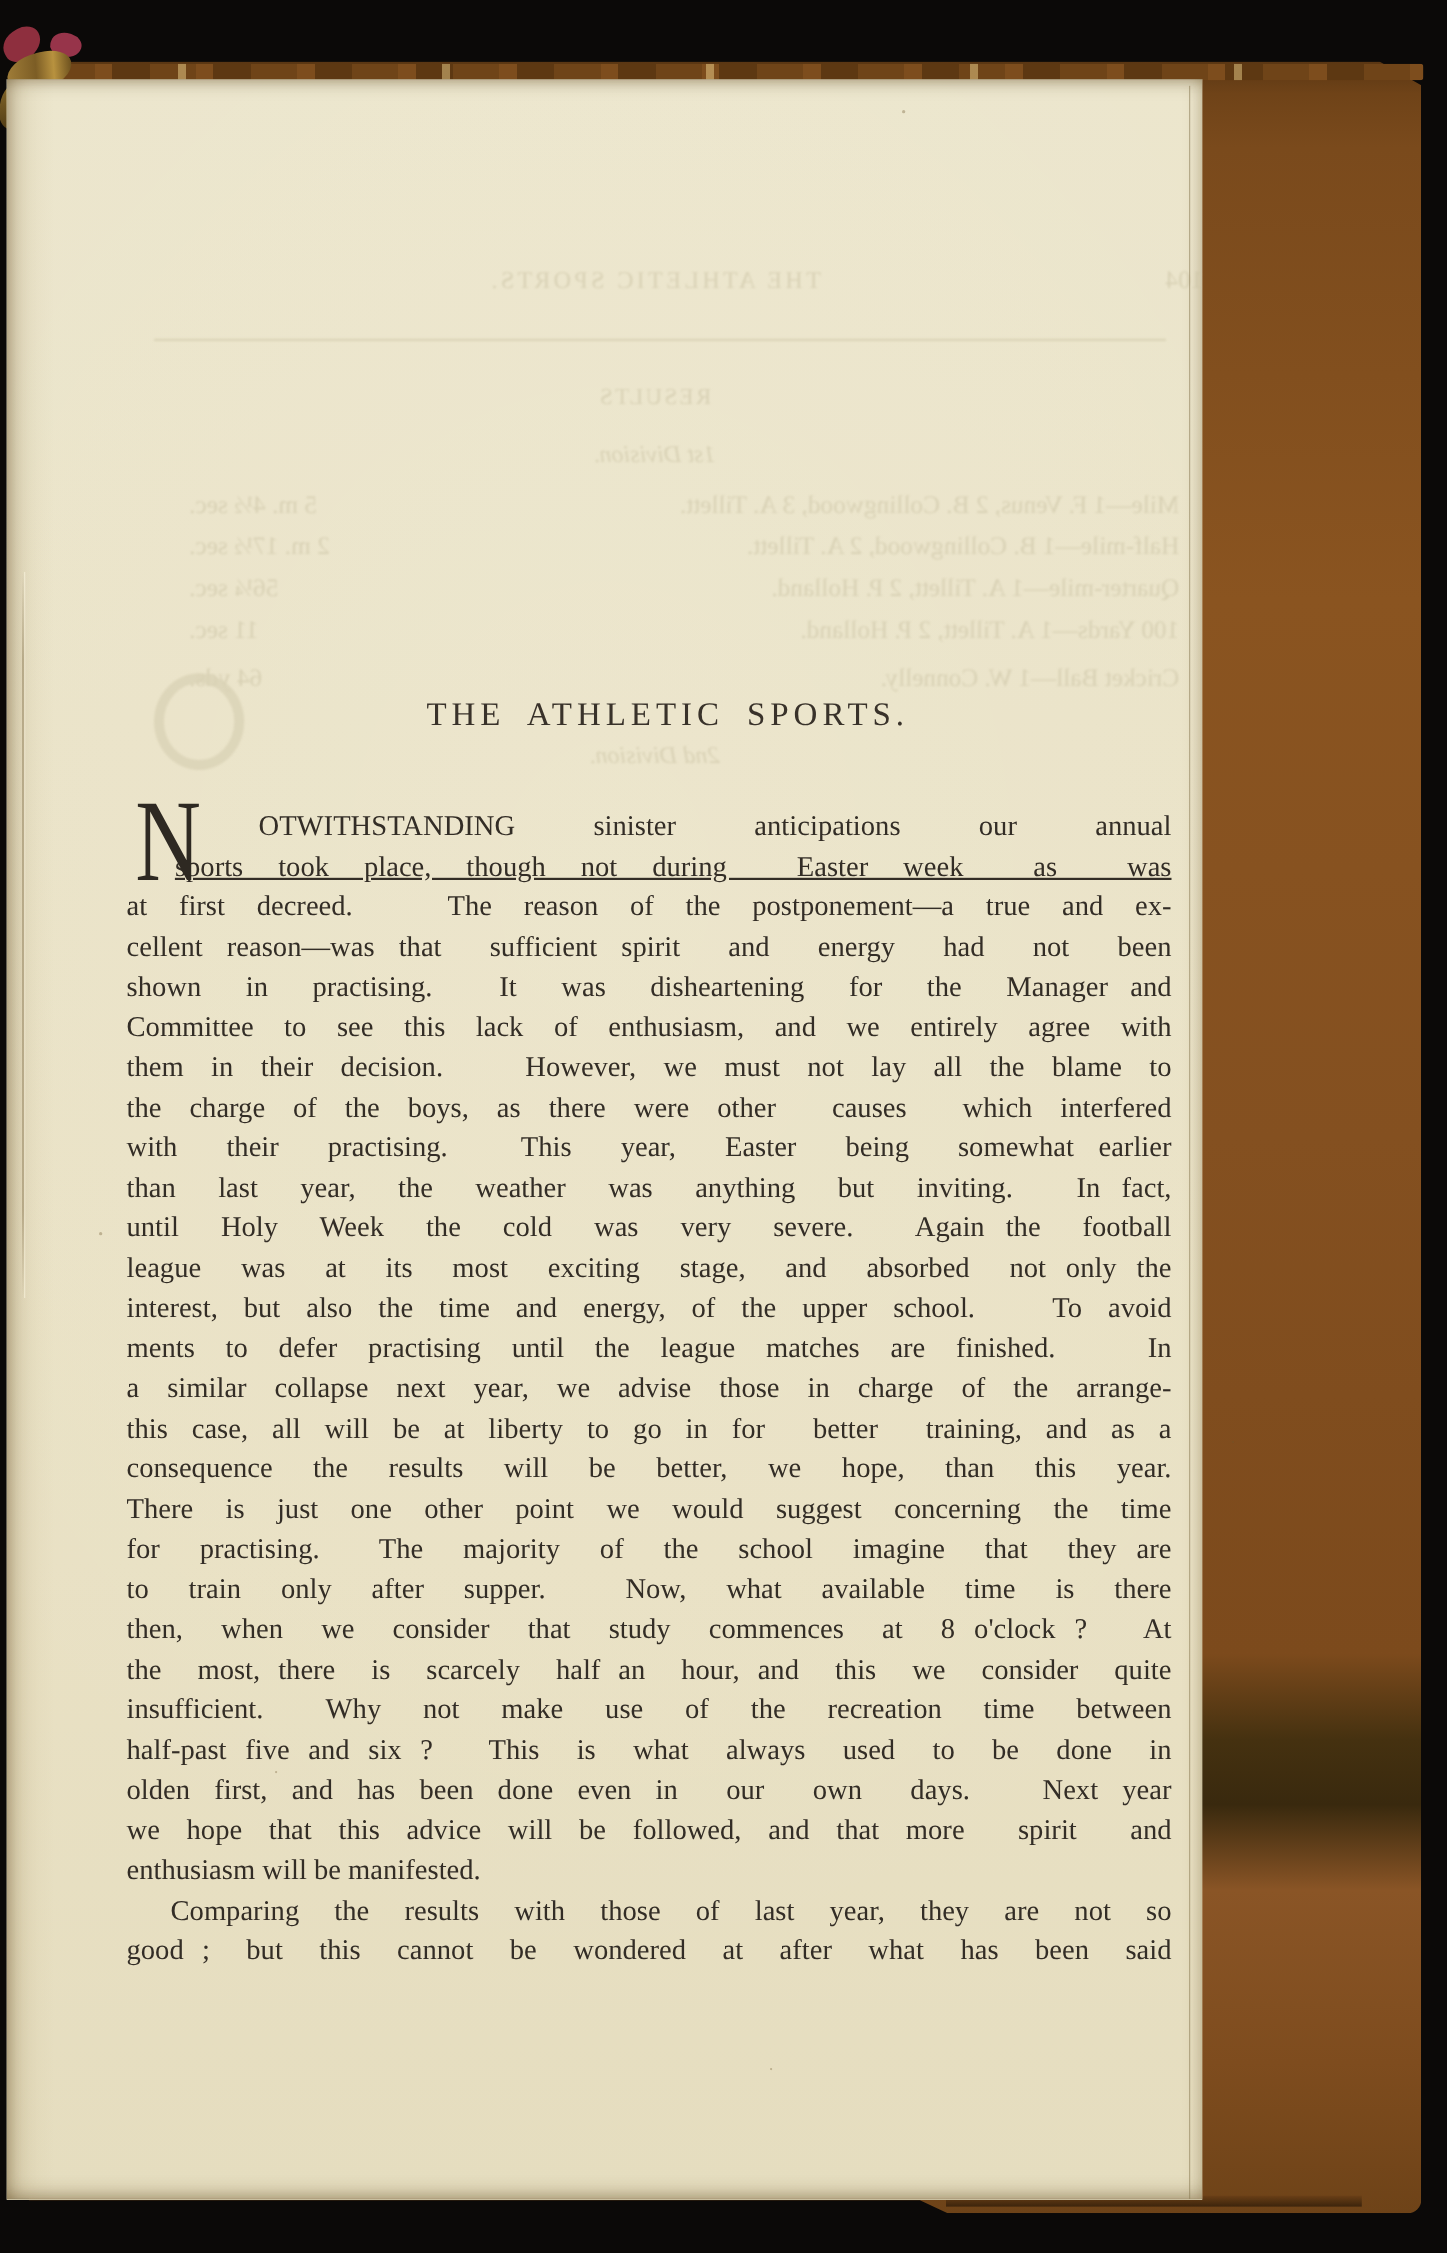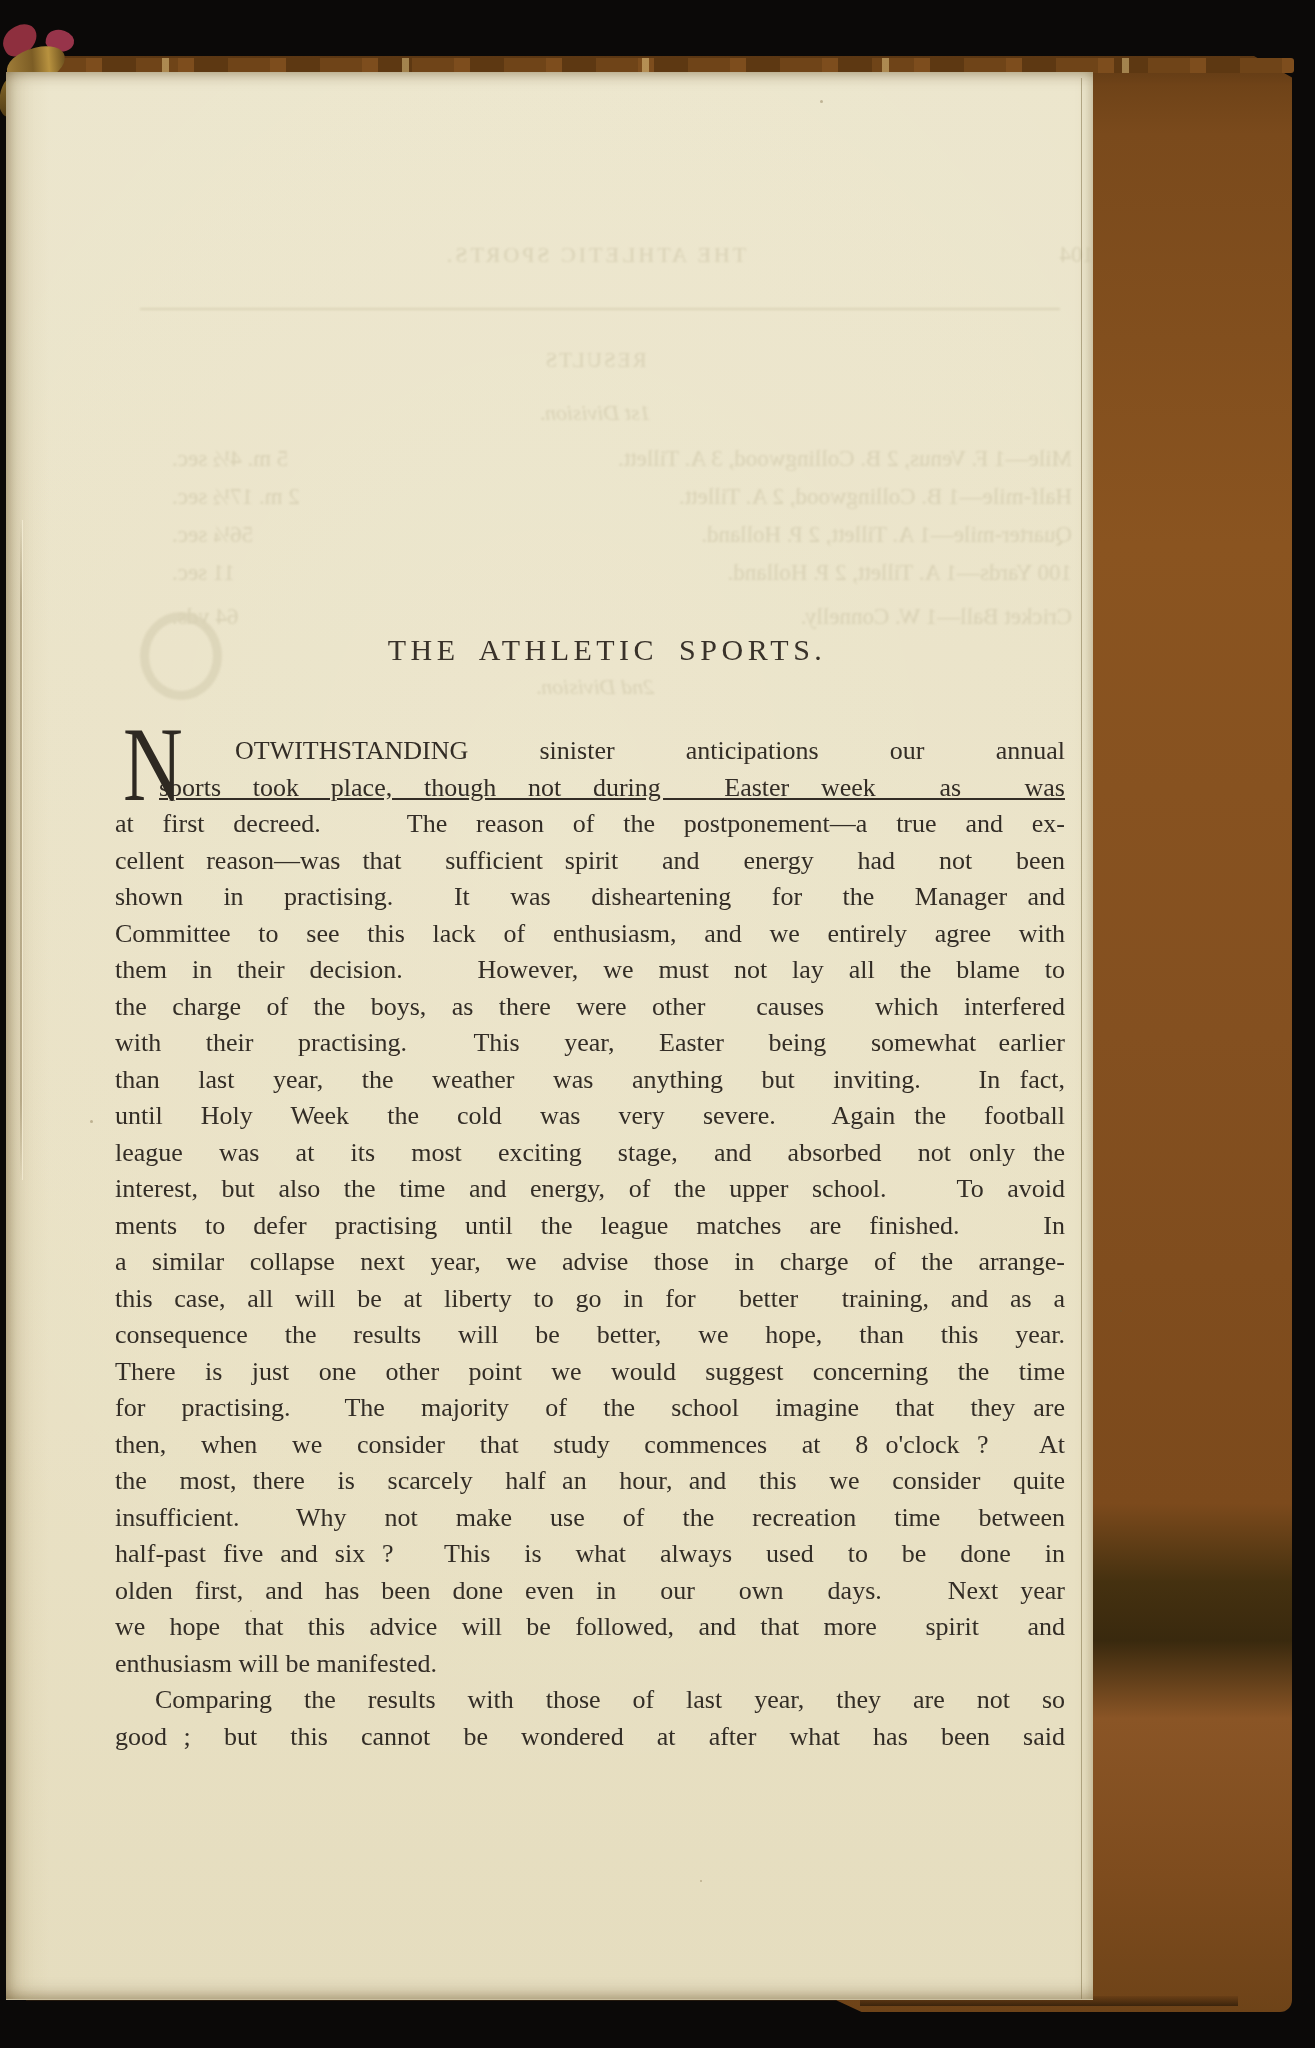--- a/index.html
+++ b/index.html
@@ -149,20 +149,21 @@
         <div class="bline">than  last  year,  the  weather  was  anything  but  inviting.   In fact,</div>
         <div class="bline">until  Holy  Week  the  cold  was  very  severe.   Again the  football</div>
         <div class="bline">league  was  at  its  most  exciting  stage,  and  absorbed  not only the</div>
         <div class="bline">interest, but also the time and energy, of the upper school.   To avoid</div>
         <div class="bline">ments to defer practising until the league matches are finished.   In</div>
         <div class="bline">a similar collapse next year, we advise those in charge of the arrange-</div>
         <div class="bline">this case, all will be at liberty to go in for  better  training, and as a</div>
         <div class="bline">consequence  the  results  will  be  better,  we  hope,  than  this  year.</div>
         <div class="bline">There is just one other point we would suggest concerning the time</div>
         <div class="bline">for  practising.   The  majority  of  the  school  imagine  that  they are</div>
+        <div class="bline">to  train  only  after  supper.    Now,  what  available  time  is  there</div>
         <div class="bline">then,  when  we  consider  that  study  commences  at  8 o'clock ?   At</div>
         <div class="bline">the  most, there  is  scarcely  half an  hour, and  this  we  consider  quite</div>
         <div class="bline">insufficient.   Why  not  make  use  of  the  recreation  time  between</div>
         <div class="bline">half-past five and six ?   This  is  what  always  used  to  be  done  in</div>
         <div class="bline">olden first, and has been done even in  our  own  days.   Next year</div>
         <div class="bline">we hope that this advice will be followed, and that more  spirit  and</div>
         <div class="bline nojust">enthusiasm will be manifested.</div>
         <div class="bline" style="text-indent: 40px;">Comparing  the  results  with  those  of  last  year,  they  are  not  so</div>
         <div class="bline">good ;  but  this  cannot  be  wondered  at  after  what  has  been  said</div>
       </div>

